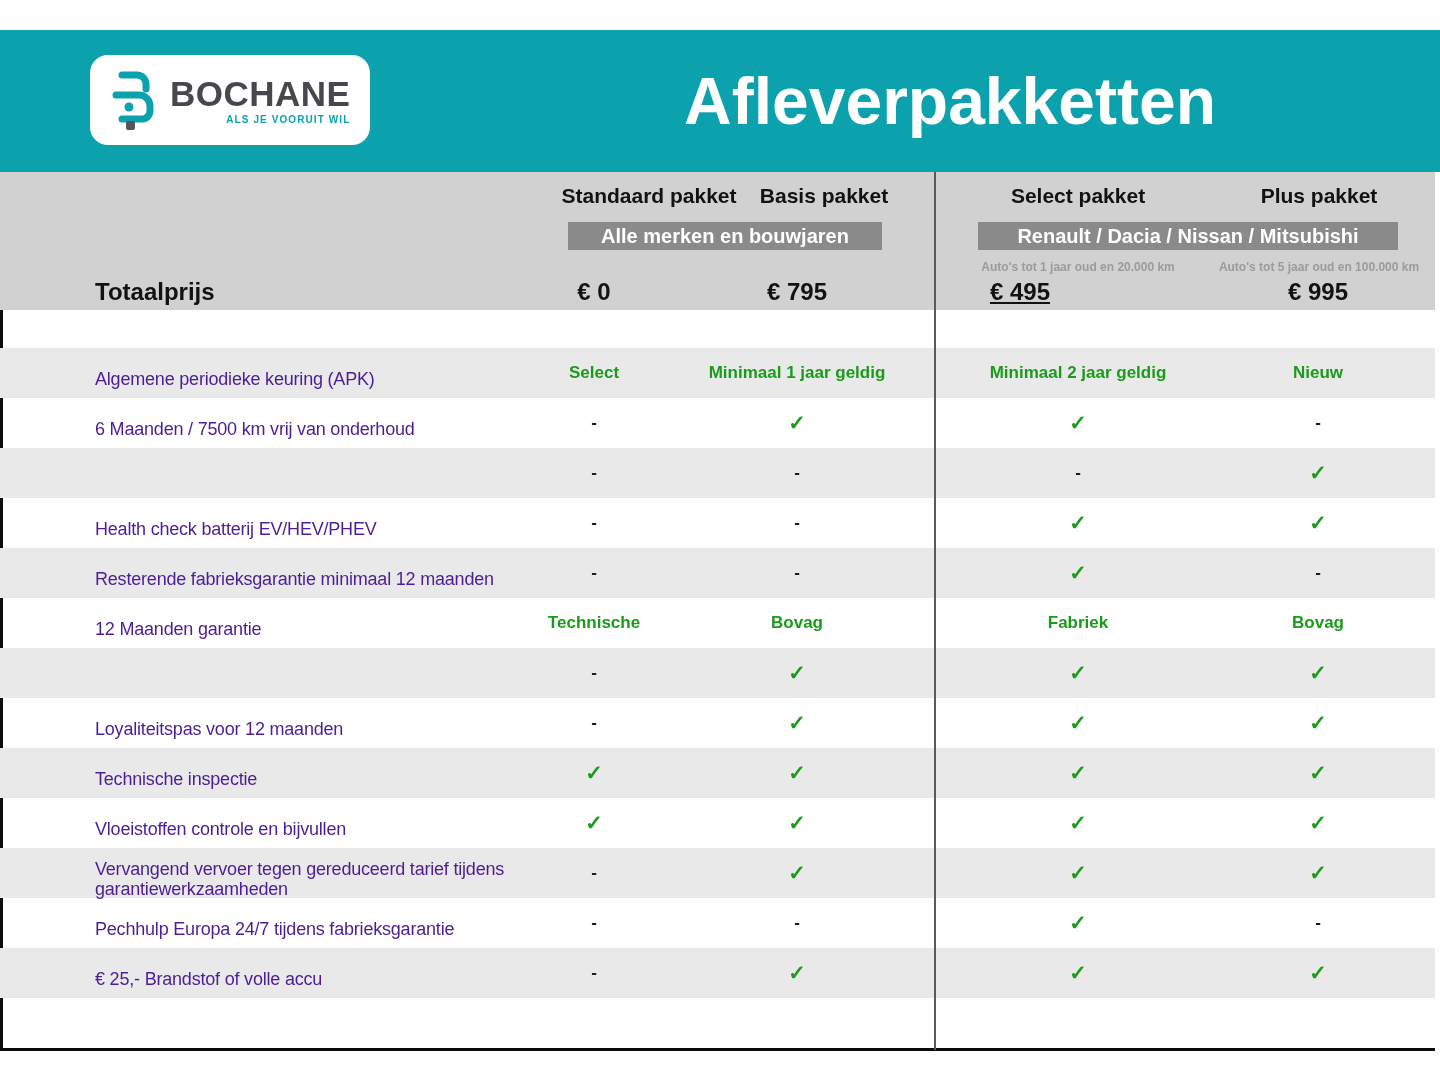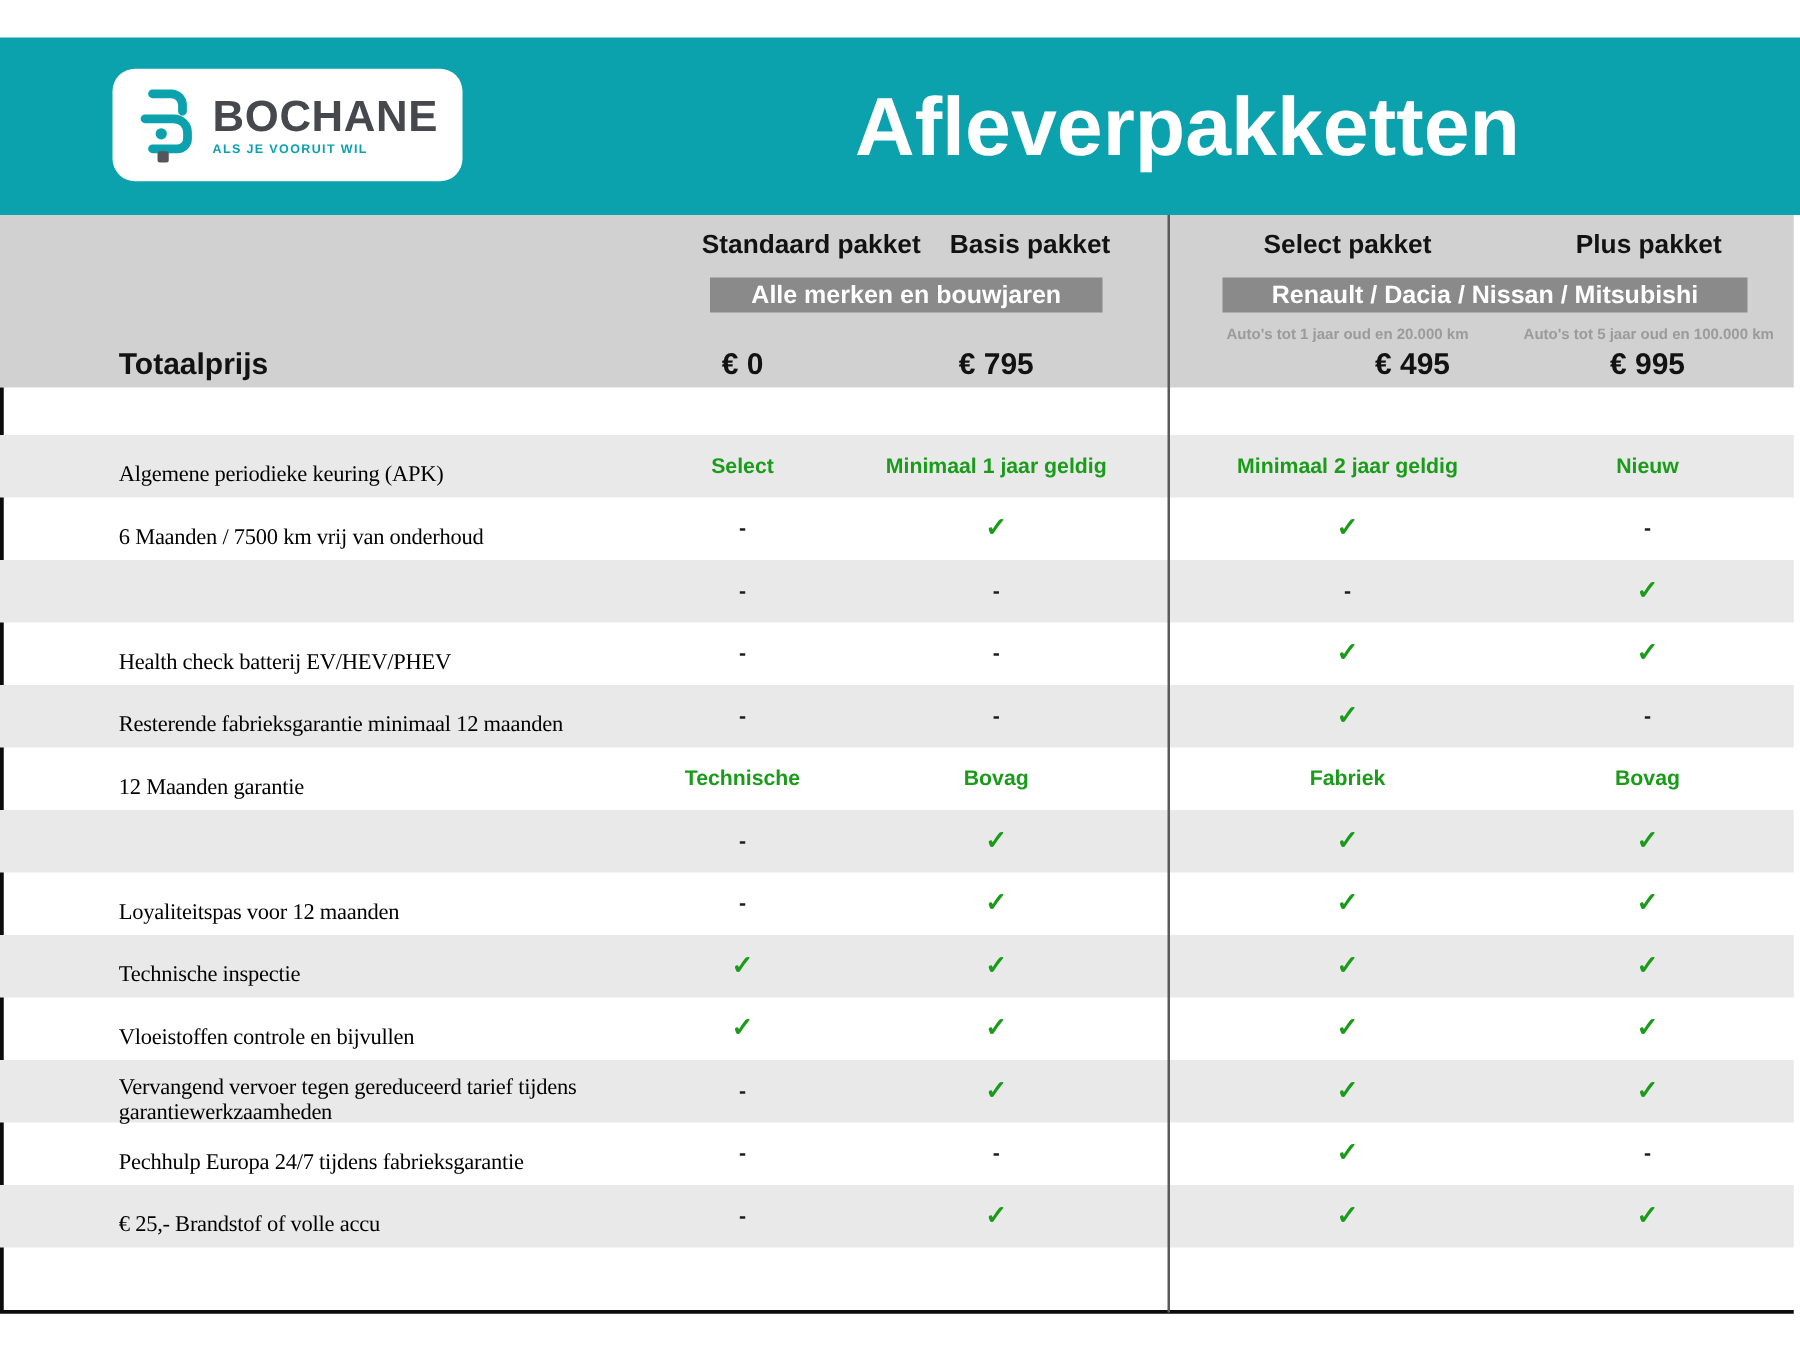--- a/index.html
+++ b/index.html
@@ -15,21 +15,21 @@
   .teal-band{
     position:absolute;left:0;top:30px;width:1440px;height:142px;
     background:#0BA1AD;
   }
   .logo-box{
     position:absolute;left:90px;top:25px;width:280px;height:90px;
     background:#ffffff;border-radius:18px;
     display:flex;align-items:center;
   }
   .logo-icon{margin-left:22px;width:48px;height:62px;flex:0 0 auto;}
-  .logo-textblock{margin-left:10px;display:flex;flex-direction:column;}
+  .logo-textblock{margin-left:10px;display:flex;flex-direction:column;align-items:flex-end;}
   .logo-word{
     font-size:35px;font-weight:bold;color:#47484D;letter-spacing:0.5px;line-height:36px;
   }
   .logo-tagline{
     font-size:10px;font-weight:bold;color:#0BA1AD;letter-spacing:1.1px;margin-top:2px;
   }
   .page-title{
     position:absolute;left:950px;top:50%;transform:translate(-50%,-50%);
     color:#ffffff;font-size:66px;font-weight:bold;letter-spacing:0px;white-space:nowrap;
   }
@@ -59,33 +59,33 @@
   .col-note.n3{left:1078px;} .col-note.n4{left:1319px;}
   .total-label{
     position:absolute;left:95px;top:106px;
     font-size:24px;font-weight:bold;color:#121212;
   }
   .price{
     position:absolute;top:106px;transform:translateX(-50%);
     font-size:24px;font-weight:bold;color:#121212;white-space:nowrap;
   }
   .price.p1{left:594px;} .price.p2{left:797px;}
-  .price.p3{left:1130px;} .price.p4{left:1318px;}
+  .price.p3{left:1020px;text-decoration:underline;} .price.p4{left:1318px;}
 
   
   .left-line{
     position:absolute;left:0;top:310px;width:3px;height:740px;background:#0c0c0c;z-index:0;
   }
   .rows{position:absolute;left:0;top:348px;width:1435px;z-index:1;}
   .row{position:relative;height:50px;background:transparent;}
   .row.alt{background:#E9E9E9;}
   .row-label{
     position:absolute;left:95px;top:0;height:62px;max-width:430px;
     display:flex;align-items:center;
-    font-size:18px;color:#000000;line-height:20px;letter-spacing:-0.2px;font-family:Liberation Serif, serif;
+    font-size:18px;color:#4c1d95;line-height:20px;letter-spacing:-0.2px;
   }
   .cell{
     position:absolute;top:0;height:50px;line-height:50px;transform:translateX(-50%);
     text-align:center;white-space:nowrap;
   }
   .cell.c1{left:594px;} .cell.c2{left:797px;}
   .cell.c3{left:1078px;} .cell.c4{left:1318px;}
   .cell.dash{font-size:17px;font-weight:bold;color:#1d1d1d;}
   .cell.check{font-size:21px;font-weight:bold;color:#1A9C1A;}
   .cell.green-text{font-size:17px;font-weight:bold;color:#1A9C1A;}

